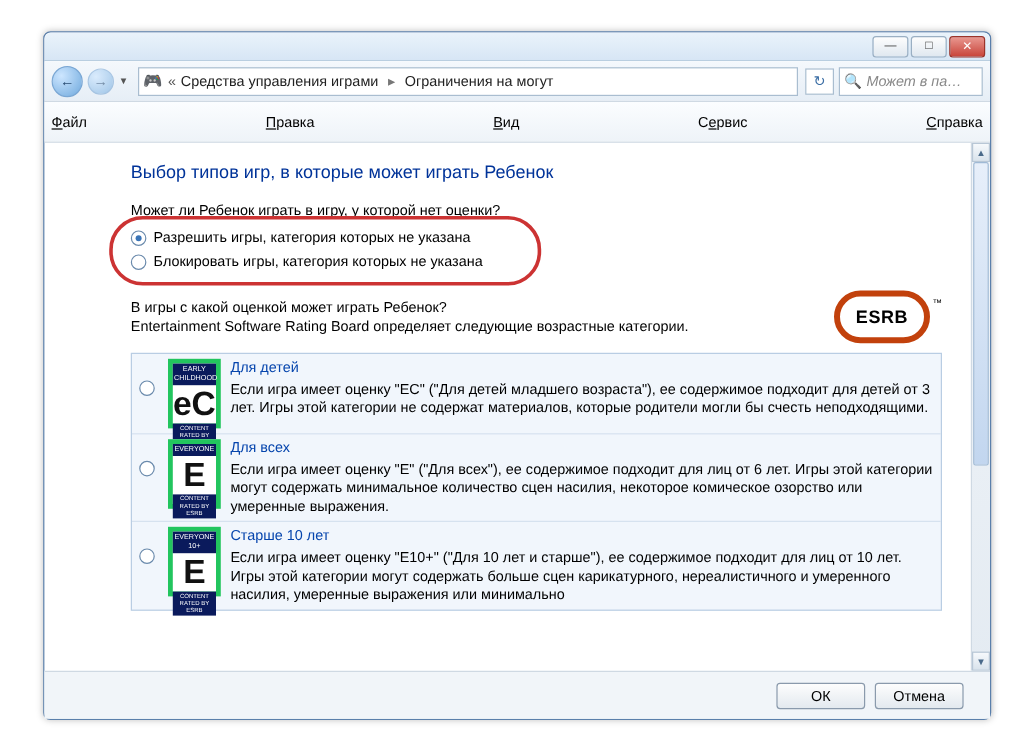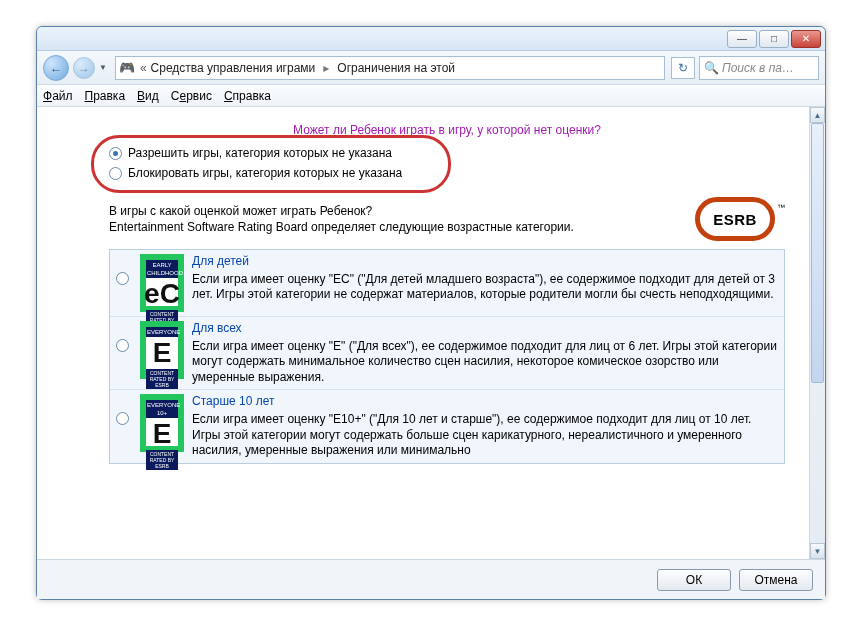--- a/index.html
+++ b/index.html
@@ -93,26 +93,27 @@
   }
   .searchbox {
     width: 120px; height: 24px;
     border: 1px solid #a9bdd0; background:#fff;
     display:flex;align-items:center;padding:0 4px;gap:4px;
     color:#888;font-style:italic;
   }
   .searchbox .sicon { width:14px;font-size:12px;color:#3b6ea5;font-style:normal;}
   
   .menubar {
-    height: 22px;
+    height: 34px;
     background: linear-gradient(#fbfdff,#eef3f8);
     border-bottom: 1px solid #d0dae4;
     display:flex;align-items:center;
     padding:0 6px; gap:12px;
     font-size:12px;
+    justify-content:space-between;
   }
   .menubar span { cursor:default; }
   .menubar .ul { text-decoration: underline; }
   
   .content-wrap {
     flex:1;
     position:relative;
     overflow:hidden;
   }
   .content {
@@ -129,21 +130,21 @@
   .sb-btn { height:16px;background:linear-gradient(#f6f9fc,#d9e3ec);border:1px solid #b8c7d6;display:flex;align-items:center;justify-content:center;font-size:8px;color:#4a6a8a;}
   .sb-track { position:absolute; top:16px; bottom:16px; left:0; right:0;}
   .sb-thumb { position:absolute; top:0; height:62%; left:1px;right:1px; background:linear-gradient(#e7effa,#c2d6ef); border:1px solid #9fb9d5; border-radius:2px;}
   .sb-btn.bot { position:absolute; bottom:0; left:0; right:0;}
   h1.page-title {
     color:#003399;
     font-size: 15px;
     font-weight: normal;
     margin-bottom: 16px;
   }
-  .q { color:#a21caf; margin-bottom:6px;text-align:center; }
+  .q { color:#000000; margin-bottom:6px; }
   .radio-group {
     margin-bottom: 20px;
     position:relative;
   }
   .radio-row {
     display:flex;align-items:center;gap:6px;
     height:20px;
   }
   .radio {
     width:13px;height:13px;border:1px solid #6a8aac;border-radius:50%;
@@ -178,37 +179,37 @@
     padding:4px 6px;
     gap:8px;
     border-bottom:1px solid #d6e2ef;
   }
   .rating-radio-col {
     width:16px; display:flex; align-items:flex-start; padding-top:18px;
   }
   .rating-icon {
     width:44px;height:58px;
     background:#fff;
-    border:6px solid #22c55e;
+    border:4px solid #22c55e;
     display:flex;flex-direction:column;
     font-family: Arial, sans-serif;
   }
   .ri-top { background:#0a1a5c;color:#fff;font-size:6px;text-align:center;line-height:8px;padding:1px;}
   .ri-mid { flex:1;display:flex;align-items:center;justify-content:center;
     font-size:28px;font-weight:900;color:#111;font-family:"Arial Black",Arial,sans-serif;}
   .ri-bot { background:#0a1a5c;color:#fff;font-size:5px;text-align:center;line-height:6px;padding:1px;}
   .rating-text { flex:1; line-height:1.3; }
   .rating-title { color:#0645ad; margin-bottom:2px;}
   
   .bottombar {
     height:40px;
     border-top:1px solid #cfd9e3;
     background:#f1f5f9;
     display:flex;align-items:center;justify-content:flex-end;
-    gap:8px;padding:0 12px;
+    gap:8px;padding:0 22px;
   }
   .btn {
     min-width:74px;height:22px;
     border:1px solid #8a9aac;
     border-radius:3px;
     background:linear-gradient(#fdfdfd,#e3e9ef);
     padding:0 12px;font-size:12px;
   }
 </style>
 </head>
@@ -234,42 +235,43 @@
       </div>
     <div class="nav-fwd">
         <span>→</span>
       </div>
     <div class="nav-drop">▼</div>
     <div class="addrbar">
       <span class="addr-icon">🎮</span>
       <span class="addr-quote">«</span>
       <span class="addr-seg">Средства управления играми</span>
       <span class="addr-sep">▸</span>
-      <span class="addr-seg">Ограничения на этой</span>
+      <span class="addr-seg">Ограничения на могут</span>
     </div>
     <div class="addr-refresh">
         <span>↻</span>
       </div>
     <div class="searchbox">
       <span class="sicon">🔍</span>
-      <span>Поиск в па…</span>
+      <span>Может в па…</span>
     </div>
   </div>
 
   <div class="menubar">
     <span><span class="ul">Ф</span>айл</span>
     <span><span class="ul">П</span>равка</span>
     <span><span class="ul">В</span>ид</span>
     <span>С<span class="ul">е</span>рвис</span>
     <span><span class="ul">С</span>правка</span>
   </div>
 
   <div class="content-wrap">
     <div class="content">
 
+      <h1 class="page-title">Выбор типов игр, в которые может играть Ребенок</h1>
 
       <div class="q">Может ли Ребенок играть в игру, у которой нет оценки?</div>
 
       <div class="radio-group">
         <div class="highlight-oval"></div>
         <div class="radio-row">
           <div class="radio sel"></div>
           <span>Разрешить игры, категория которых не указана</span>
         </div>
         <div class="radio-row">

